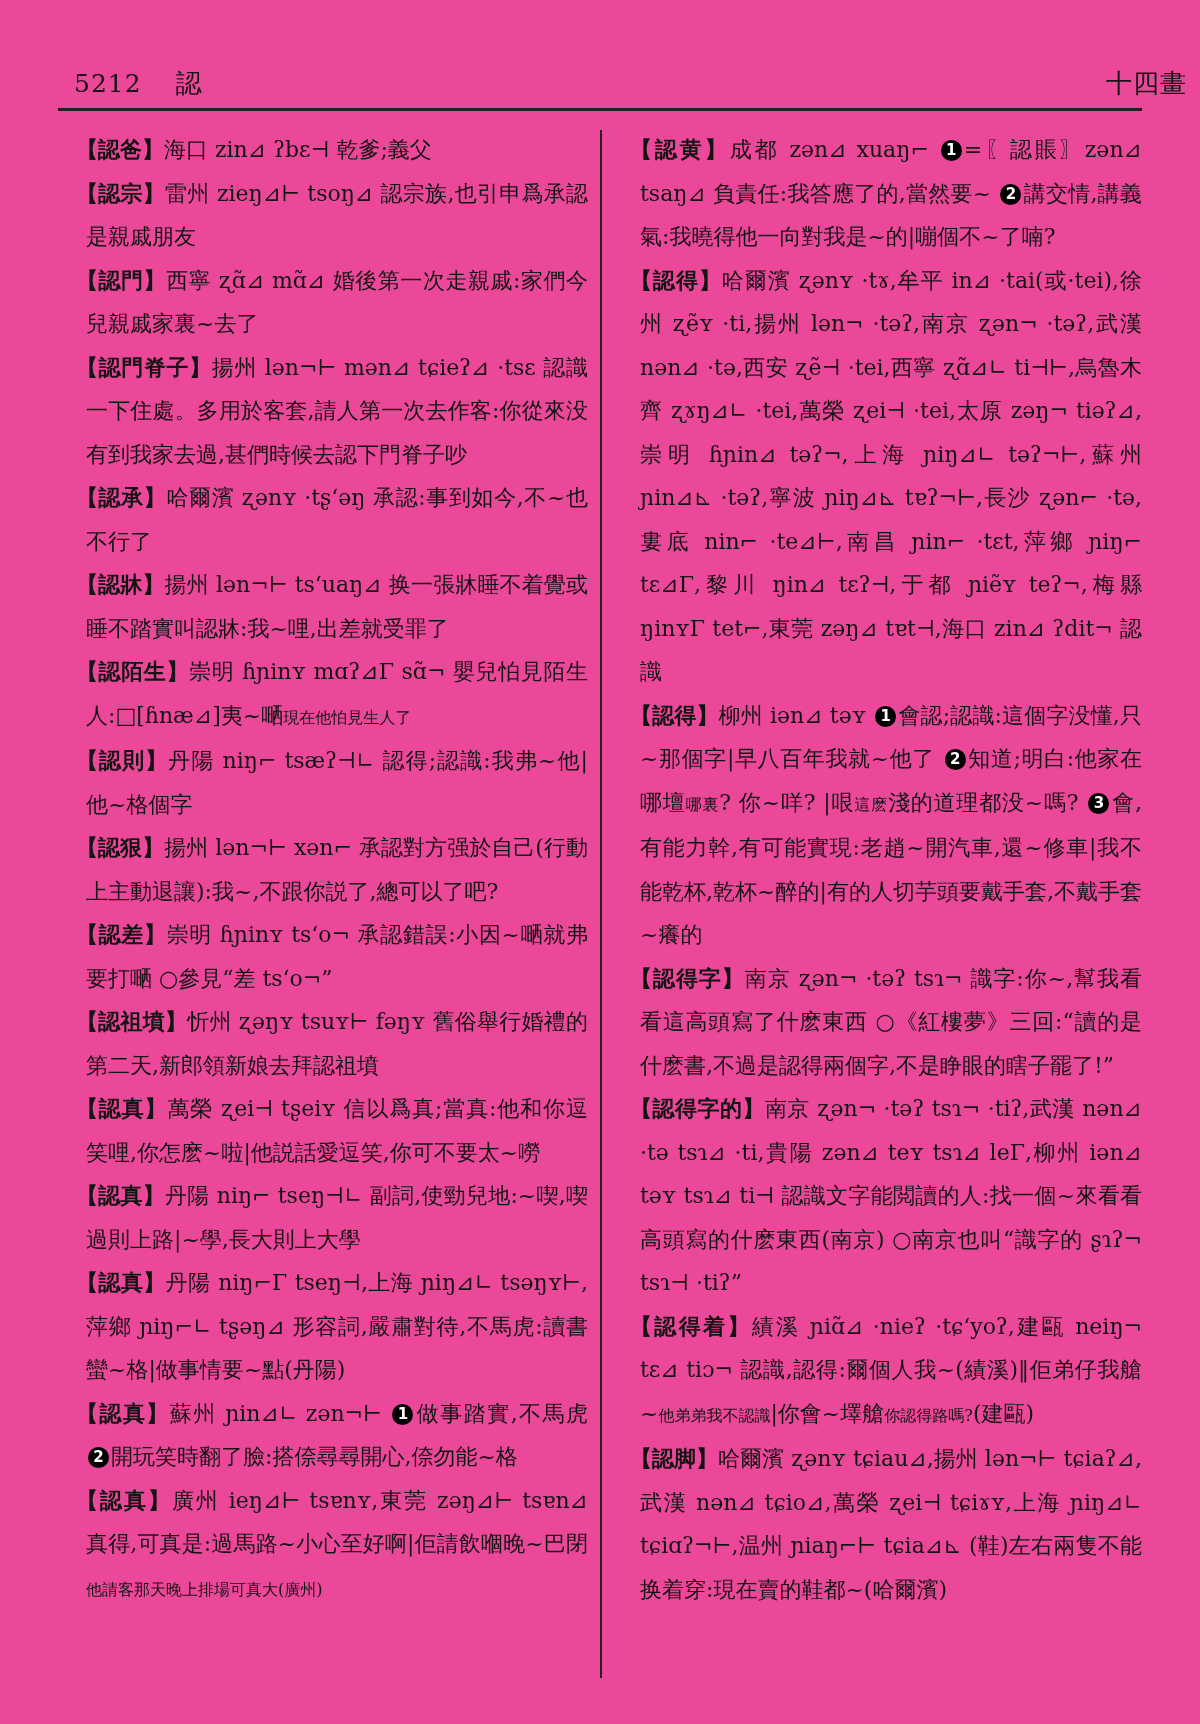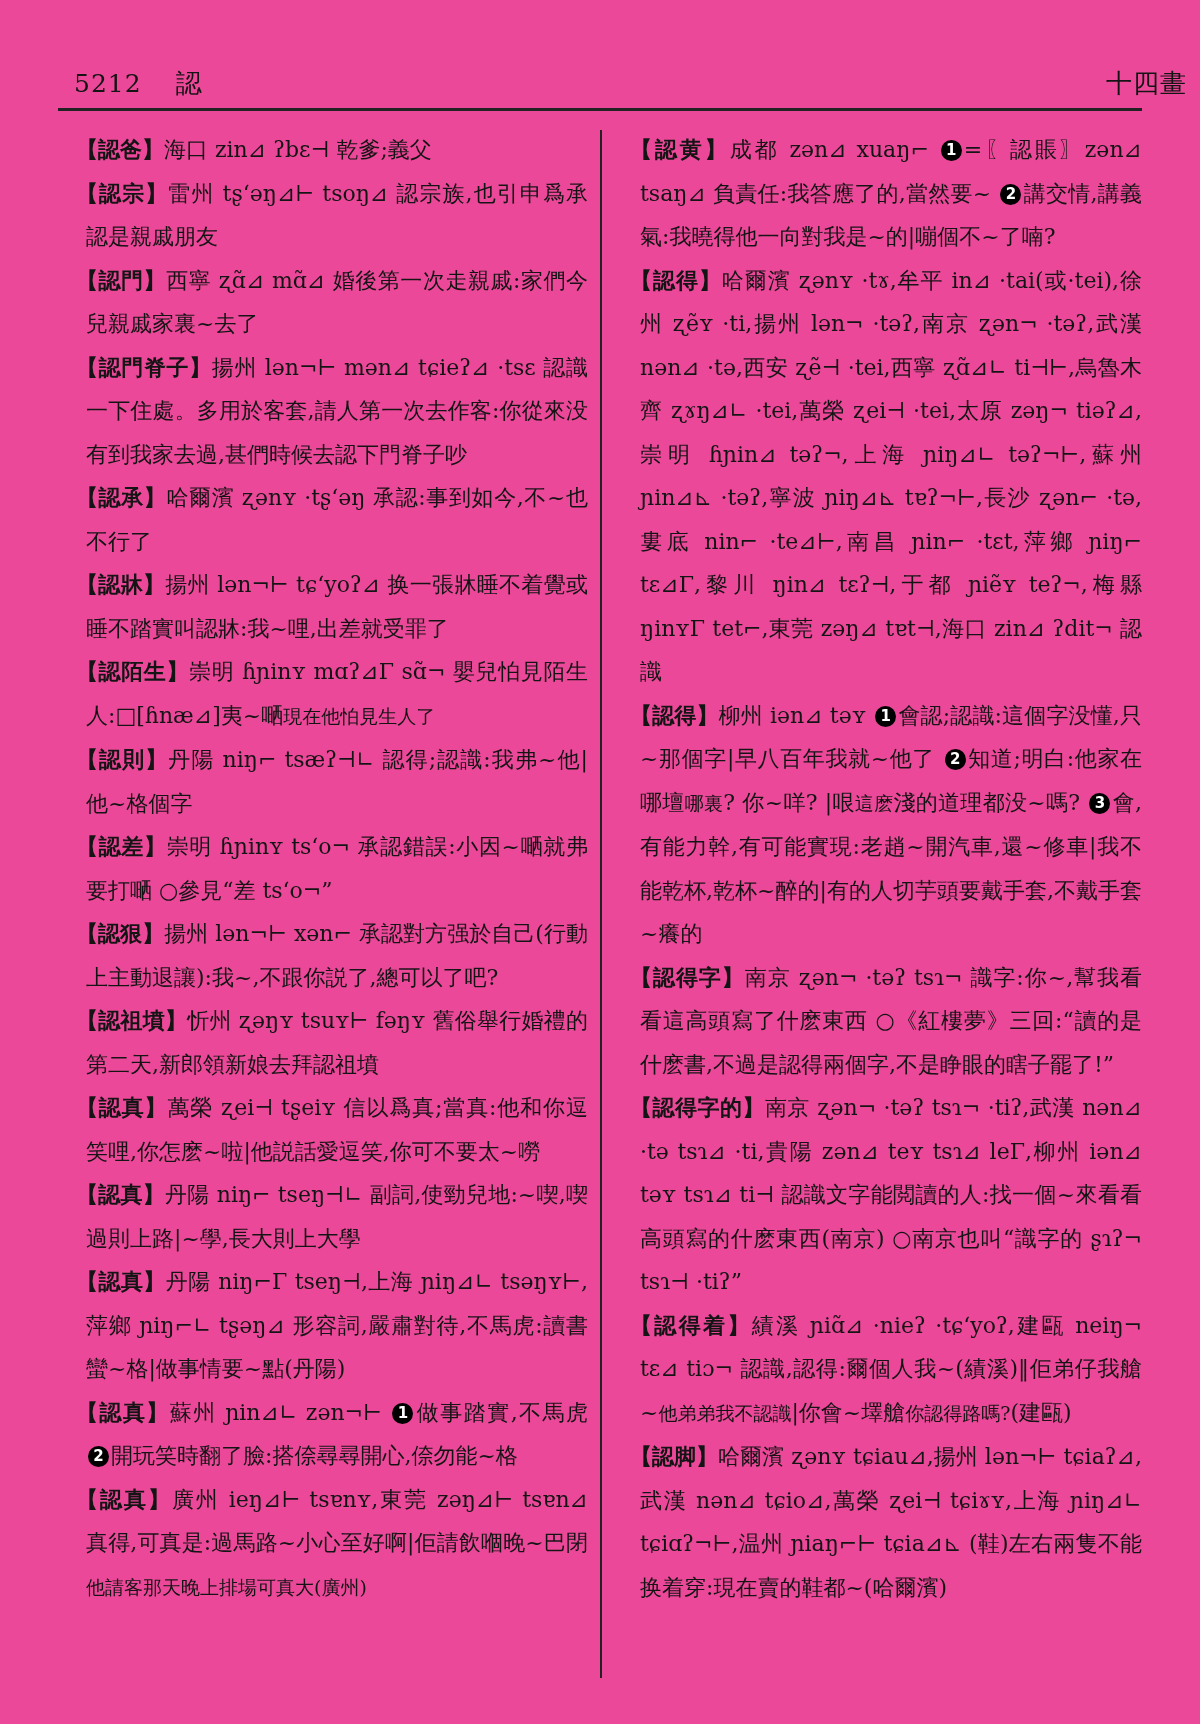--- a/index.html
+++ b/index.html
@@ -23,21 +23,21 @@
   }
   .cols{position:absolute;top:128px;left:64px;width:1078px;display:flex;}
   .col{width:524px;height:1552px;overflow:hidden;}
   .col+.col{margin-left:30px;}
   .entry{
     margin:0;font-size:22px;line-height:43.5px;text-align:justify;
     padding-left:22px;text-indent:-22px;
     font-family:"DejaVu Serif","Liberation Serif","DejaVu Sans",serif;
   }
   .head{font-weight:bold;margin-left:12px;}
-  .small{font-size:19px;}
+  .small{font-size:16px;}
   .circ{
     display:inline-block;width:21px;height:21px;border-radius:50%;
     background:#000;color:#fff;font-size:15px;line-height:21px;text-align:center;
     text-indent:0;vertical-align:2px;margin:0 2px;
     font-family:"DejaVu Sans","Liberation Sans",sans-serif;font-weight:bold;
   }
 </style>
 </head>
 <body>
 
@@ -49,29 +49,29 @@
     </div>
     <div>十四畫</div>
   </div>
 
   <div class="rule"></div>
   <div class="divider"></div>
 
   <div class="cols">
     <div class="col" id="col-left">
         <p class="entry"><span class="head">【認爸】</span><span class="txt">海口 zin⊿ ʔbɛ⊣ 乾爹;義父</span></p>
-        <p class="entry"><span class="head">【認宗】</span><span class="txt">雷州 tʂʻəŋ⊿⊢ tsoŋ⊿ 認宗族,也引申爲承認是親戚朋友</span></p>
+        <p class="entry"><span class="head">【認宗】</span><span class="txt">雷州 zieŋ⊿⊢ tsoŋ⊿ 認宗族,也引申爲承認是親戚朋友</span></p>
         <p class="entry"><span class="head">【認門】</span><span class="txt">西寧 ʐɑ̃⊿ mɑ̃⊿ 婚後第一次走親戚:家們今兒親戚家裏~去了</span></p>
         <p class="entry"><span class="head">【認門脊子】</span><span class="txt">揚州 lən¬⊢ mən⊿ tɕieʔ⊿ ·tsɛ 認識一下住處。多用於客套,請人第一次去作客:你從來没有到我家去過,甚們時候去認下門脊子吵</span></p>
         <p class="entry"><span class="head">【認承】</span><span class="txt">哈爾濱 ʐənʏ ·tʂʻəŋ 承認:事到如今,不~也不行了</span></p>
-        <p class="entry"><span class="head">【認牀】</span><span class="txt">揚州 lən¬⊢ tɕʻyoʔ⊿ 换一張牀睡不着覺或睡不踏實叫認牀:我~哩,出差就受罪了</span></p>
+        <p class="entry"><span class="head">【認牀】</span><span class="txt">揚州 lən¬⊢ tsʻuaŋ⊿ 换一張牀睡不着覺或睡不踏實叫認牀:我~哩,出差就受罪了</span></p>
         <p class="entry"><span class="head">【認陌生】</span><span class="txt">崇明 ɦɲinʏ mɑʔ⊿Γ sɑ̃¬ 嬰兒怕見陌生人:□[ɦnæ⊿]夷~嗮</span><span class="small">現在他怕見生人了</span></p>
         <p class="entry"><span class="head">【認則】</span><span class="txt">丹陽 niŋ⌐ tsæʔ⊣∟ 認得;認識:我弗~他|他~格個字</span></p>
+        <p class="entry"><span class="head">【認狠】</span><span class="txt">揚州 lən¬⊢ xən⌐ 承認對方强於自己(行動上主動退讓):我~,不跟你説了,總可以了吧?</span></p>
         <p class="entry"><span class="head">【認差】</span><span class="txt">崇明 ɦɲinʏ tsʻo¬ 承認錯誤:小因~嗮就弗要打嗮 ○參見“差 tsʻo¬”</span></p>
-        <p class="entry"><span class="head">【認狠】</span><span class="txt">揚州 lən¬⊢ xən⌐ 承認對方强於自己(行動上主動退讓):我~,不跟你説了,總可以了吧?</span></p>
         <p class="entry"><span class="head">【認祖墳】</span><span class="txt">忻州 ʐəŋʏ tsuʏ⊢ fəŋʏ 舊俗舉行婚禮的第二天,新郎領新娘去拜認祖墳</span></p>
         <p class="entry"><span class="head">【認真】</span><span class="txt">萬榮 ʐei⊣ tʂeiʏ 信以爲真;當真:他和你逗笑哩,你怎麽~啦|他説話愛逗笑,你可不要太~嘮</span></p>
         <p class="entry"><span class="head">【認真】</span><span class="txt">丹陽 niŋ⌐ tseŋ⊣∟ 副詞,使勁兒地:~喫,喫過則上路|~學,長大則上大學</span></p>
         <p class="entry"><span class="head">【認真】</span><span class="txt">丹陽 niŋ⌐Γ tseŋ⊣,上海 ɲiŋ⊿∟ tsəŋʏ⊢,萍鄉 ɲiŋ⌐∟ tʂəŋ⊿ 形容詞,嚴肅對待,不馬虎:讀書蠻~格|做事情要~點(丹陽)</span></p>
         <p class="entry"><span class="head">【認真】</span><span class="txt">蘇州 ɲin⊿∟ zən¬⊢ </span><span class="circ">1</span><span class="txt">做事踏實,不馬虎 </span><span class="circ">2</span><span class="txt">開玩笑時翻了臉:搭倷尋尋開心,倷勿能~格</span></p>
         <p class="entry"><span class="head">【認真】</span><span class="txt">廣州 ieŋ⊿⊢ tsɐnʏ,東莞 zəŋ⊿⊢ tsɐn⊿ 真得,可真是:過馬路~小心至好啊|佢請飲嗰晚~巴閉</span><span class="small">他請客那天晚上排場可真大(廣州)</span></p>
       </div>
     <div class="col" id="col-right">
         <p class="entry"><span class="head">【認黄】</span><span class="txt">成都 zən⊿ xuaŋ⌐ </span><span class="circ">1</span><span class="txt">=〖認賬〗zən⊿ tsaŋ⊿ 負責任:我答應了的,當然要~ </span><span class="circ">2</span><span class="txt">講交情,講義氣:我曉得他一向對我是~的|嘣個不~了喃?</span></p>
         <p class="entry"><span class="head">【認得】</span><span class="txt">哈爾濱 ʐənʏ ·tɤ,牟平 in⊿ ·tai(或·tei),徐州 ʐẽʏ ·ti,揚州 lən¬ ·təʔ,南京 ʐən¬ ·təʔ,武漢 nən⊿ ·tə,西安 ʐẽ⊣ ·tei,西寧 ʐɑ̃⊿∟ ti⊣⊢,烏魯木齊 ʐɤŋ⊿∟ ·tei,萬榮 ʐei⊣ ·tei,太原 zəŋ¬ tiəʔ⊿,崇明 ɦɲin⊿ təʔ¬,上海 ɲiŋ⊿∟ təʔ¬⊢,蘇州 ɲin⊿⊾ ·təʔ,寧波 ɲiŋ⊿⊾ tɐʔ¬⊢,長沙 ʐən⌐ ·tə,婁底 nin⌐ ·te⊿⊢,南昌 ɲin⌐ ·tɛt,萍鄉 ɲiŋ⌐ tɛ⊿Γ,黎川 ŋin⊿ tɛʔ⊣,于都 ɲiẽʏ teʔ¬,梅縣 ŋinʏΓ tet⌐,東莞 zəŋ⊿ tɐt⊣,海口 zin⊿ ʔdit¬ 認識</span></p>

